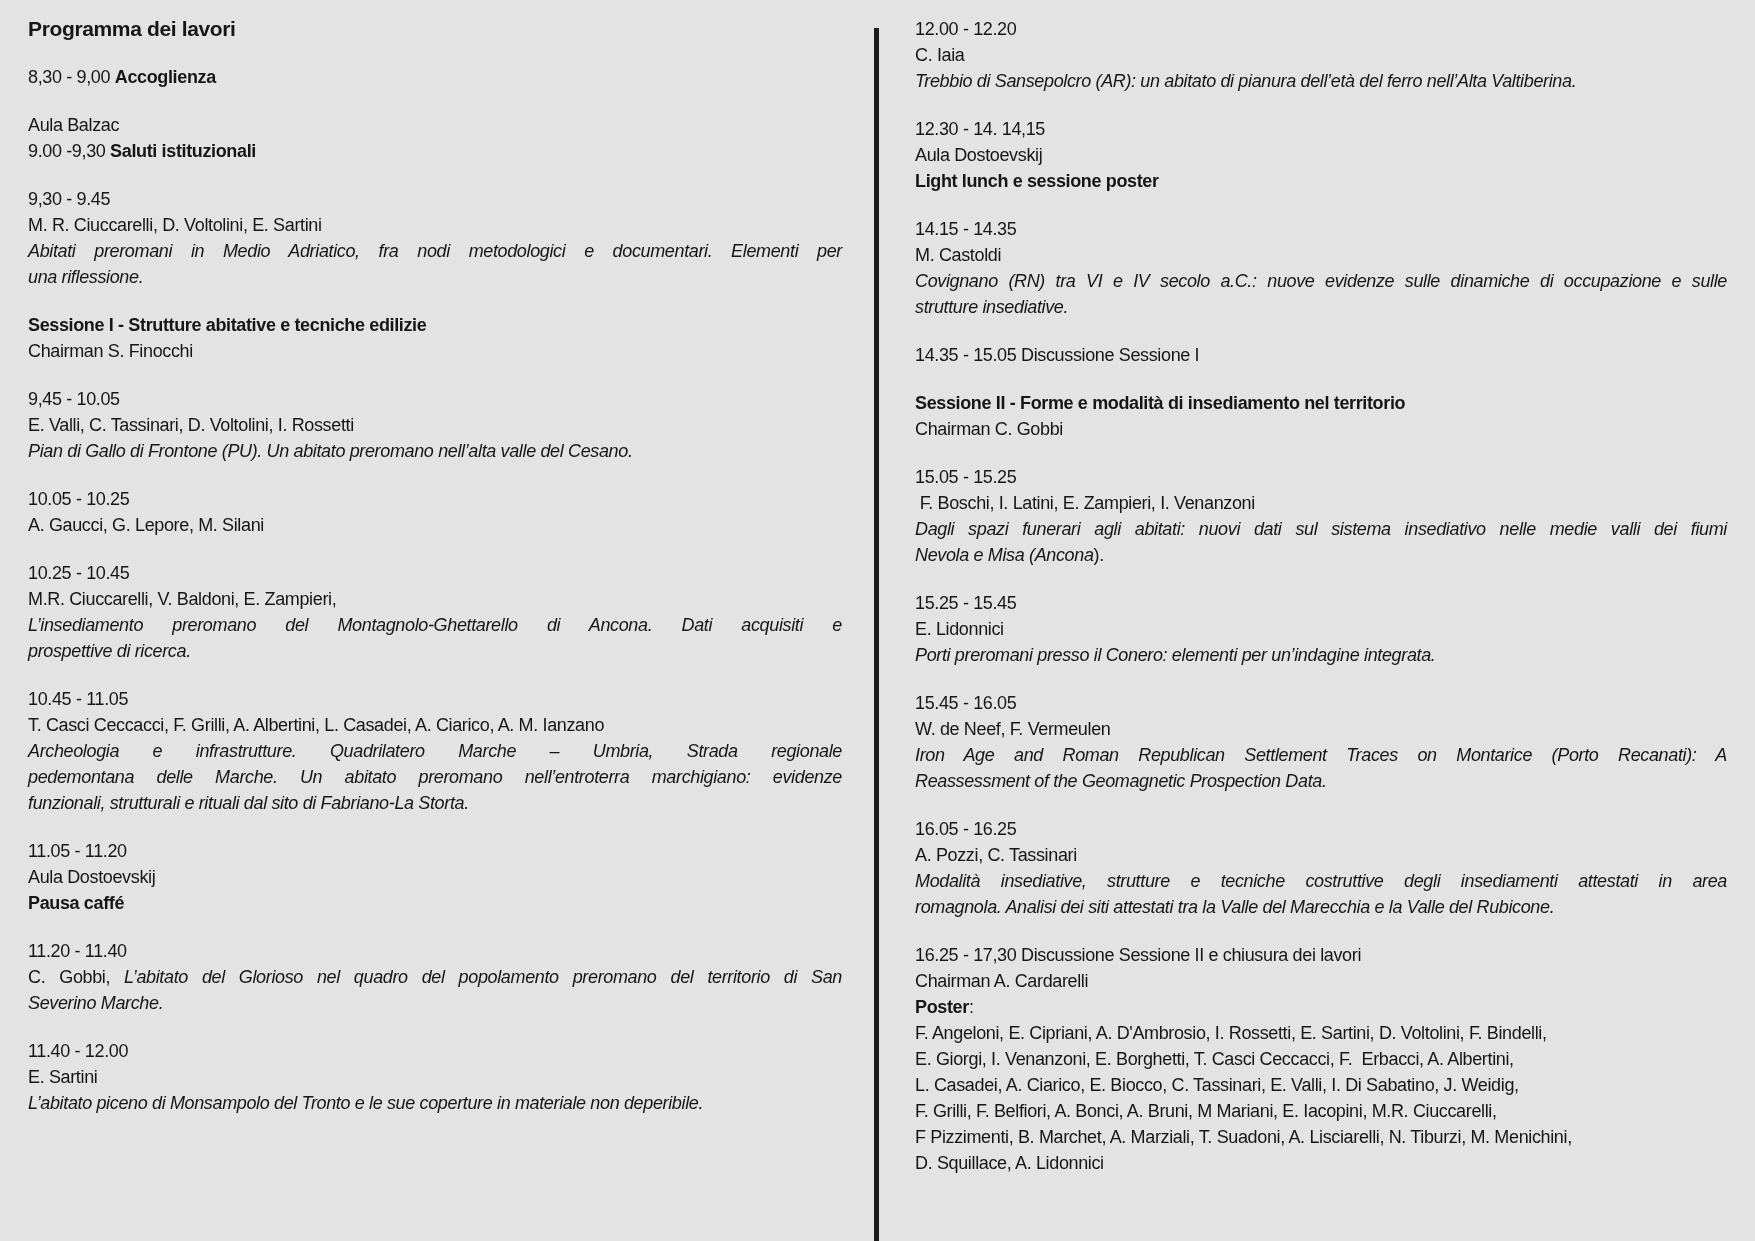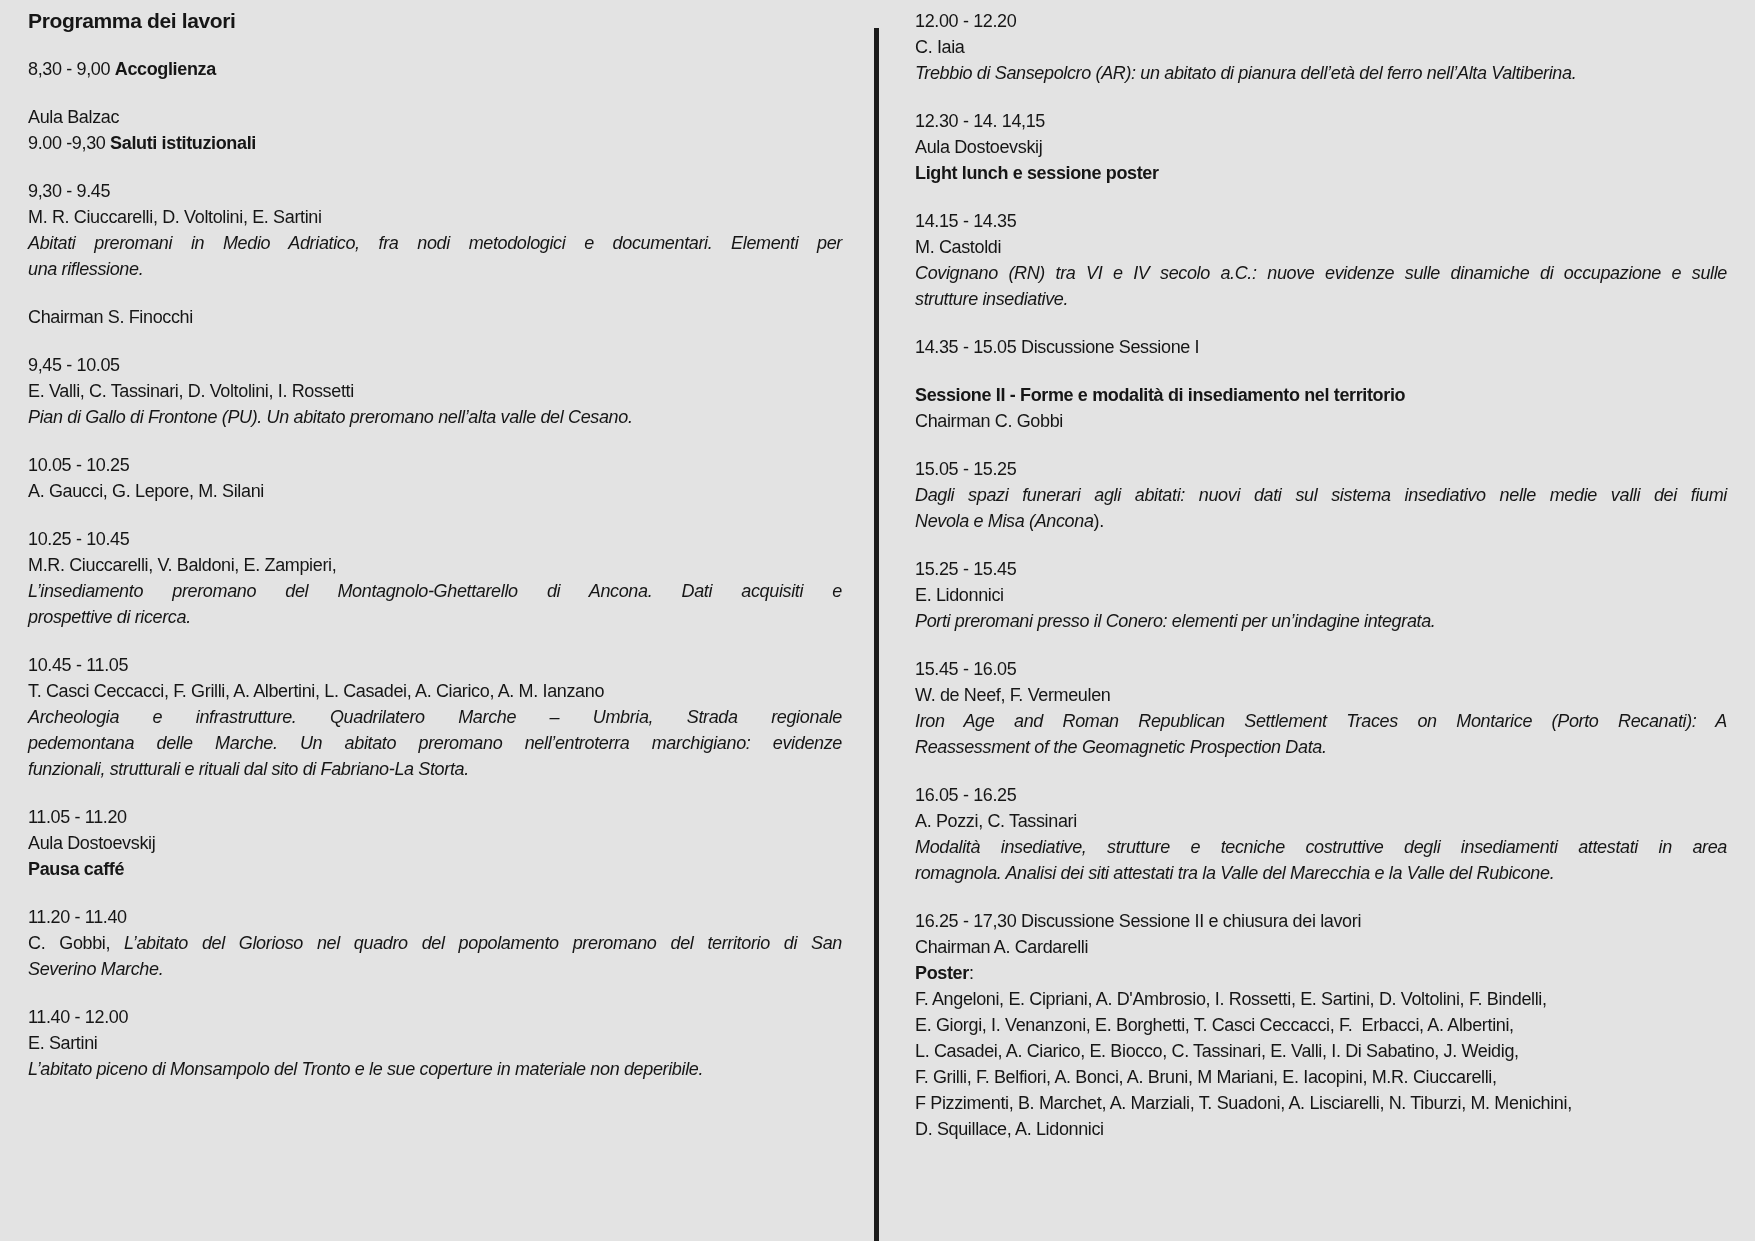--- a/index.html
+++ b/index.html
@@ -16,21 +16,21 @@
     letter-spacing: -0.02em;
     color: #161616;
     overflow: hidden;
   }
   .page {
     position: absolute;
     inset: 0;
   }
   .col {
     position: absolute;
-    top: 8px;
+    top: 16px;
   }
   .col-left {
     left: 28px;
     width: 814px;
   }
   .col-right {
     left: 915px;
     width: 812px;
   }
   .divider {
@@ -76,20 +76,21 @@
         <div class="line"><span class="">Aula Balzac</span></div>
         <div class="line"><span class="">9.00 -9,30 </span><span class="b ">Saluti istituzionali</span></div>
       </div>
       <div class="block">
         <div class="line"><span class="">9,30 - 9.45</span></div>
         <div class="line"><span class="">M. R. Ciuccarelli, D. Voltolini, E. Sartini</span></div>
         <div class="line j"><span class="i">Abitati preromani in Medio Adriatico, fra nodi metodologici e documentari. Elementi per</span></div>
         <div class="line"><span class="i">una riflessione.</span></div>
       </div>
       <div class="block">
+        <div class="line"><span class="b ">Sessione I - Strutture abitative e tecniche edilizie</span></div>
         <div class="line"><span class="">Chairman S. Finocchi</span></div>
       </div>
       <div class="block">
         <div class="line"><span class="">9,45 - 10.05</span></div>
         <div class="line"><span class="">E. Valli, C. Tassinari, D. Voltolini, I. Rossetti</span></div>
         <div class="line"><span class="i">Pian di Gallo di Frontone (PU). Un abitato preromano nell’alta valle del Cesano.</span></div>
       </div>
       <div class="block">
         <div class="line"><span class="">10.05 - 10.25</span></div>
         <div class="line"><span class="">A. Gaucci, G. Lepore, M. Silani</span></div>
@@ -143,20 +144,21 @@
       </div>
       <div class="block">
         <div class="line"><span class="">14.35 - 15.05 Discussione Sessione I</span></div>
       </div>
       <div class="block">
         <div class="line"><span class="b ">Sessione II - Forme e modalità di insediamento nel territorio</span></div>
         <div class="line"><span class="">Chairman C. Gobbi</span></div>
       </div>
       <div class="block">
         <div class="line"><span class="">15.05 - 15.25</span></div>
+        <div class="line"><span class="">&nbsp;F. Boschi, I. Latini, E. Zampieri, I. Venanzoni</span></div>
         <div class="line j"><span class="i">Dagli spazi funerari agli abitati: nuovi dati sul sistema insediativo nelle medie valli dei fiumi</span></div>
         <div class="line"><span class="i">Nevola e Misa (Ancona</span><span class="">).</span></div>
       </div>
       <div class="block">
         <div class="line"><span class="">15.25 - 15.45</span></div>
         <div class="line"><span class="">E. Lidonnici</span></div>
         <div class="line"><span class="i">Porti preromani presso il Conero: elementi per un’indagine integrata.</span></div>
       </div>
       <div class="block">
         <div class="line"><span class="">15.45 - 16.05</span></div>

